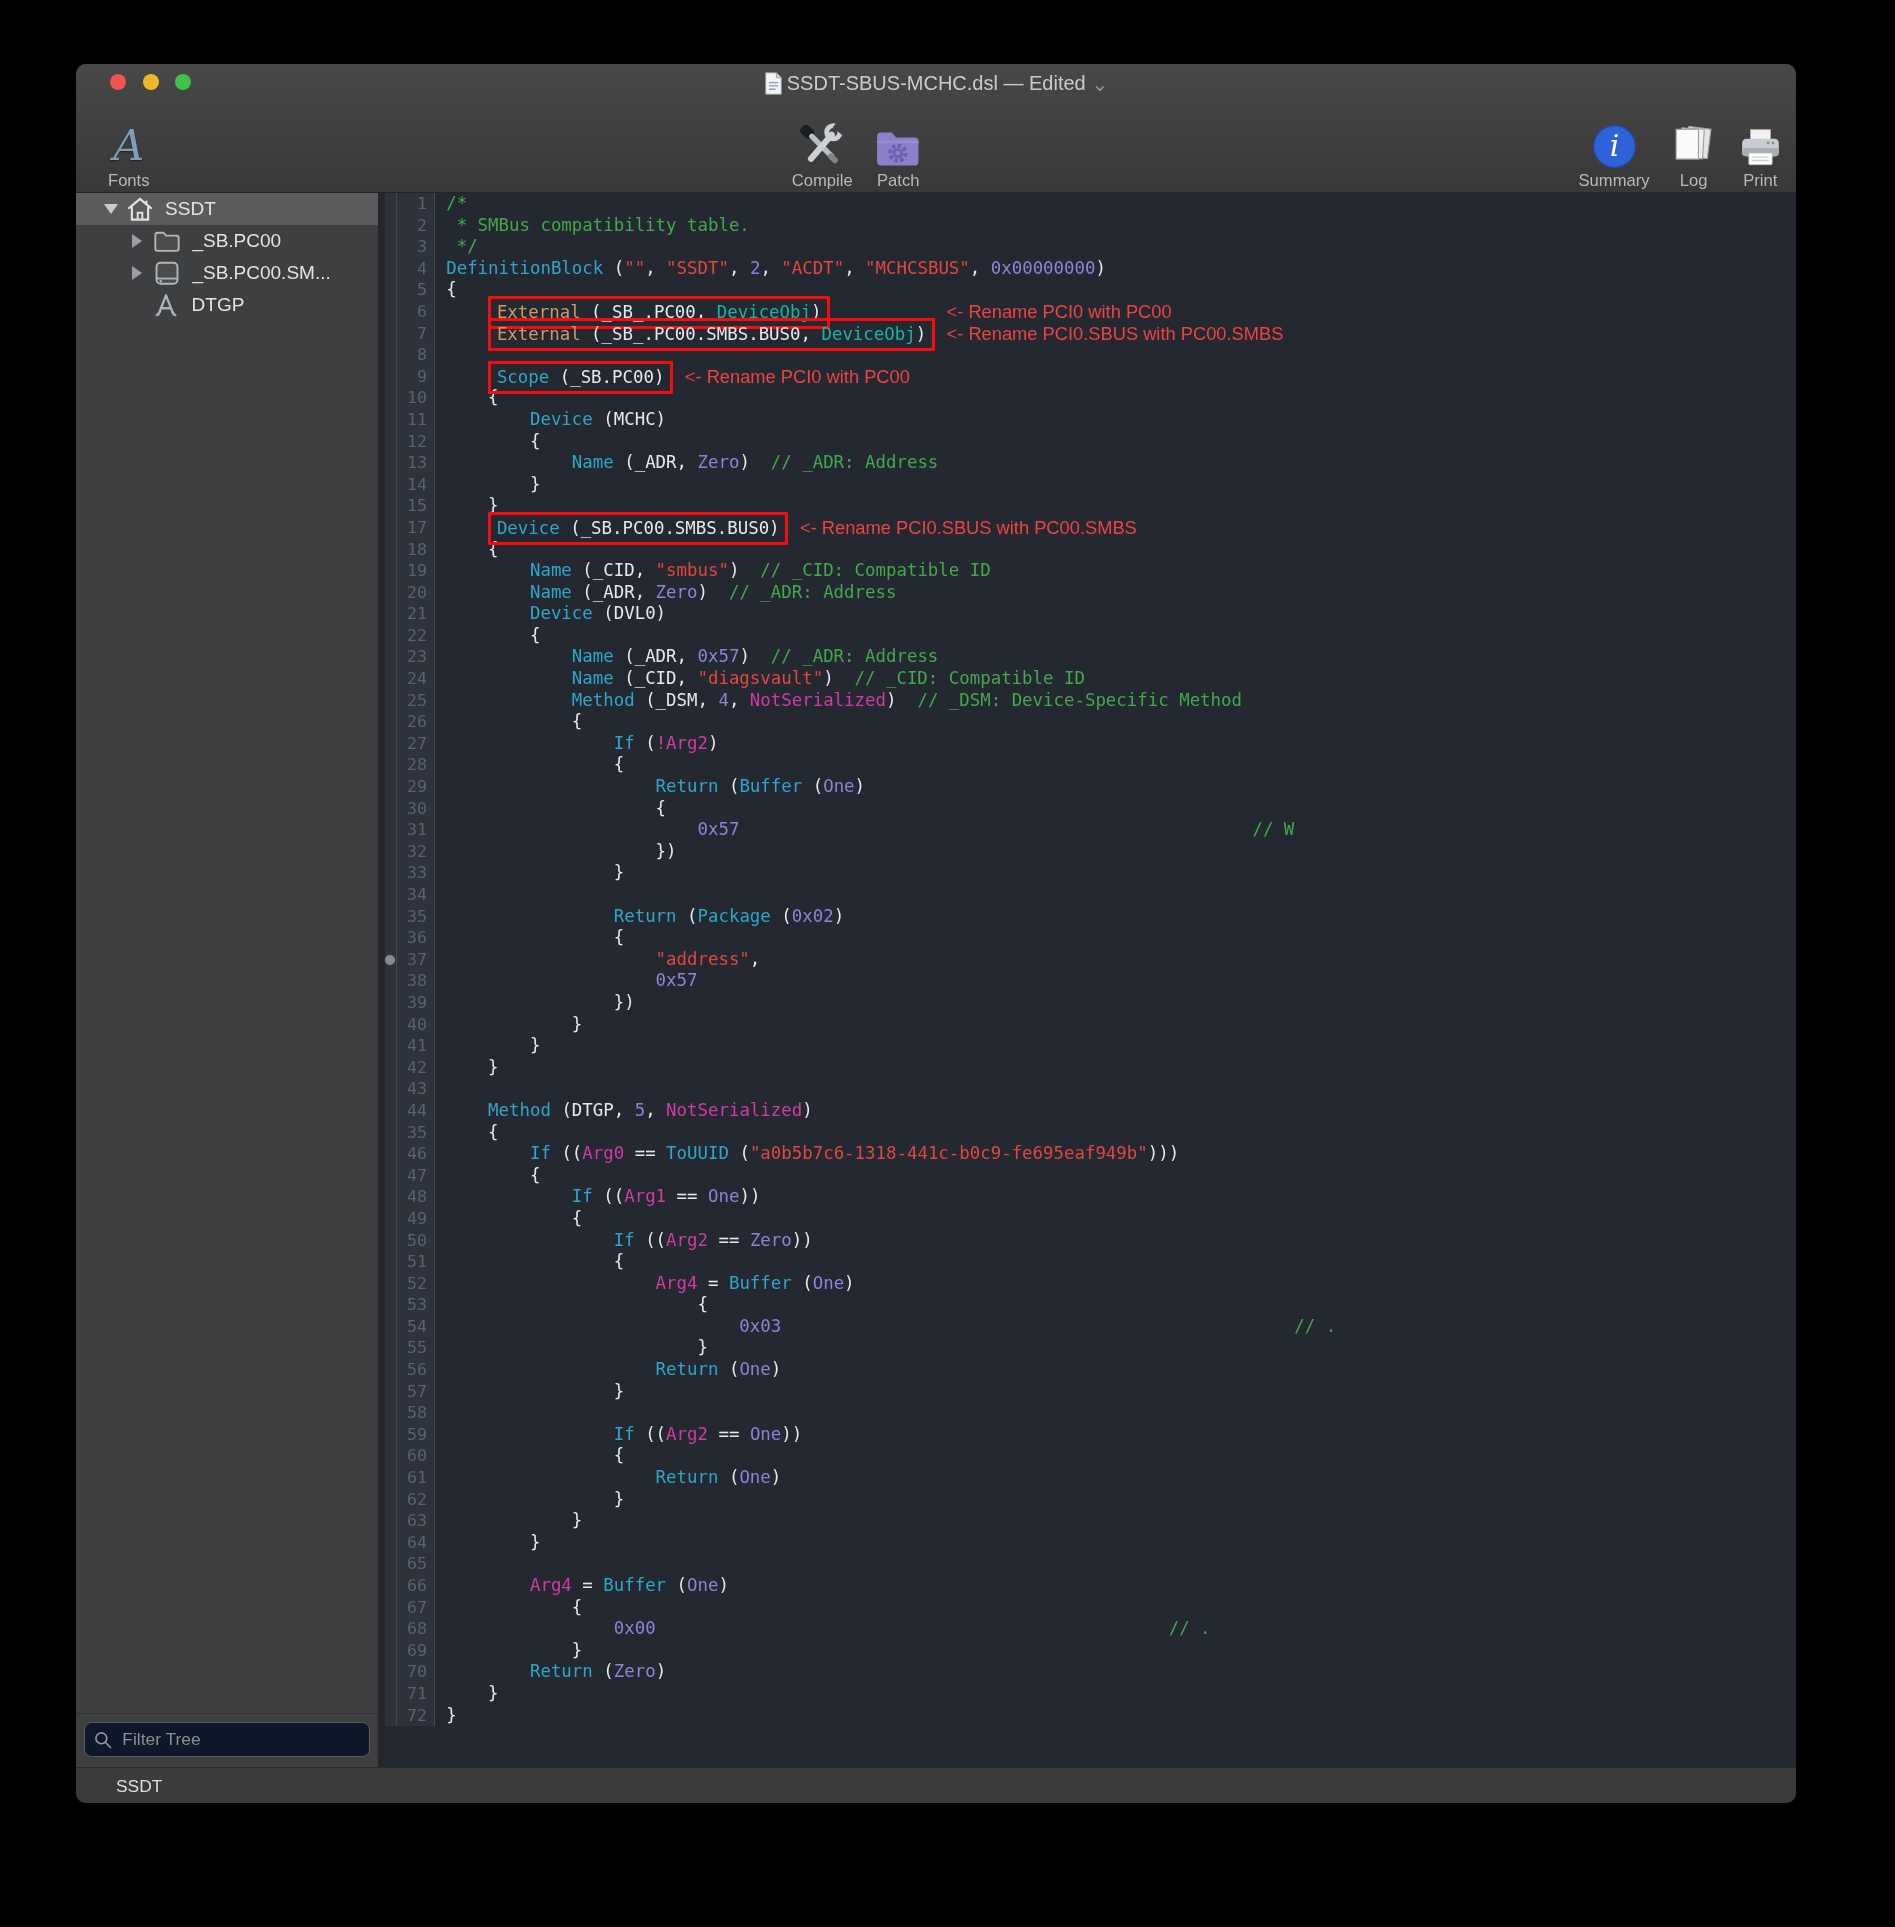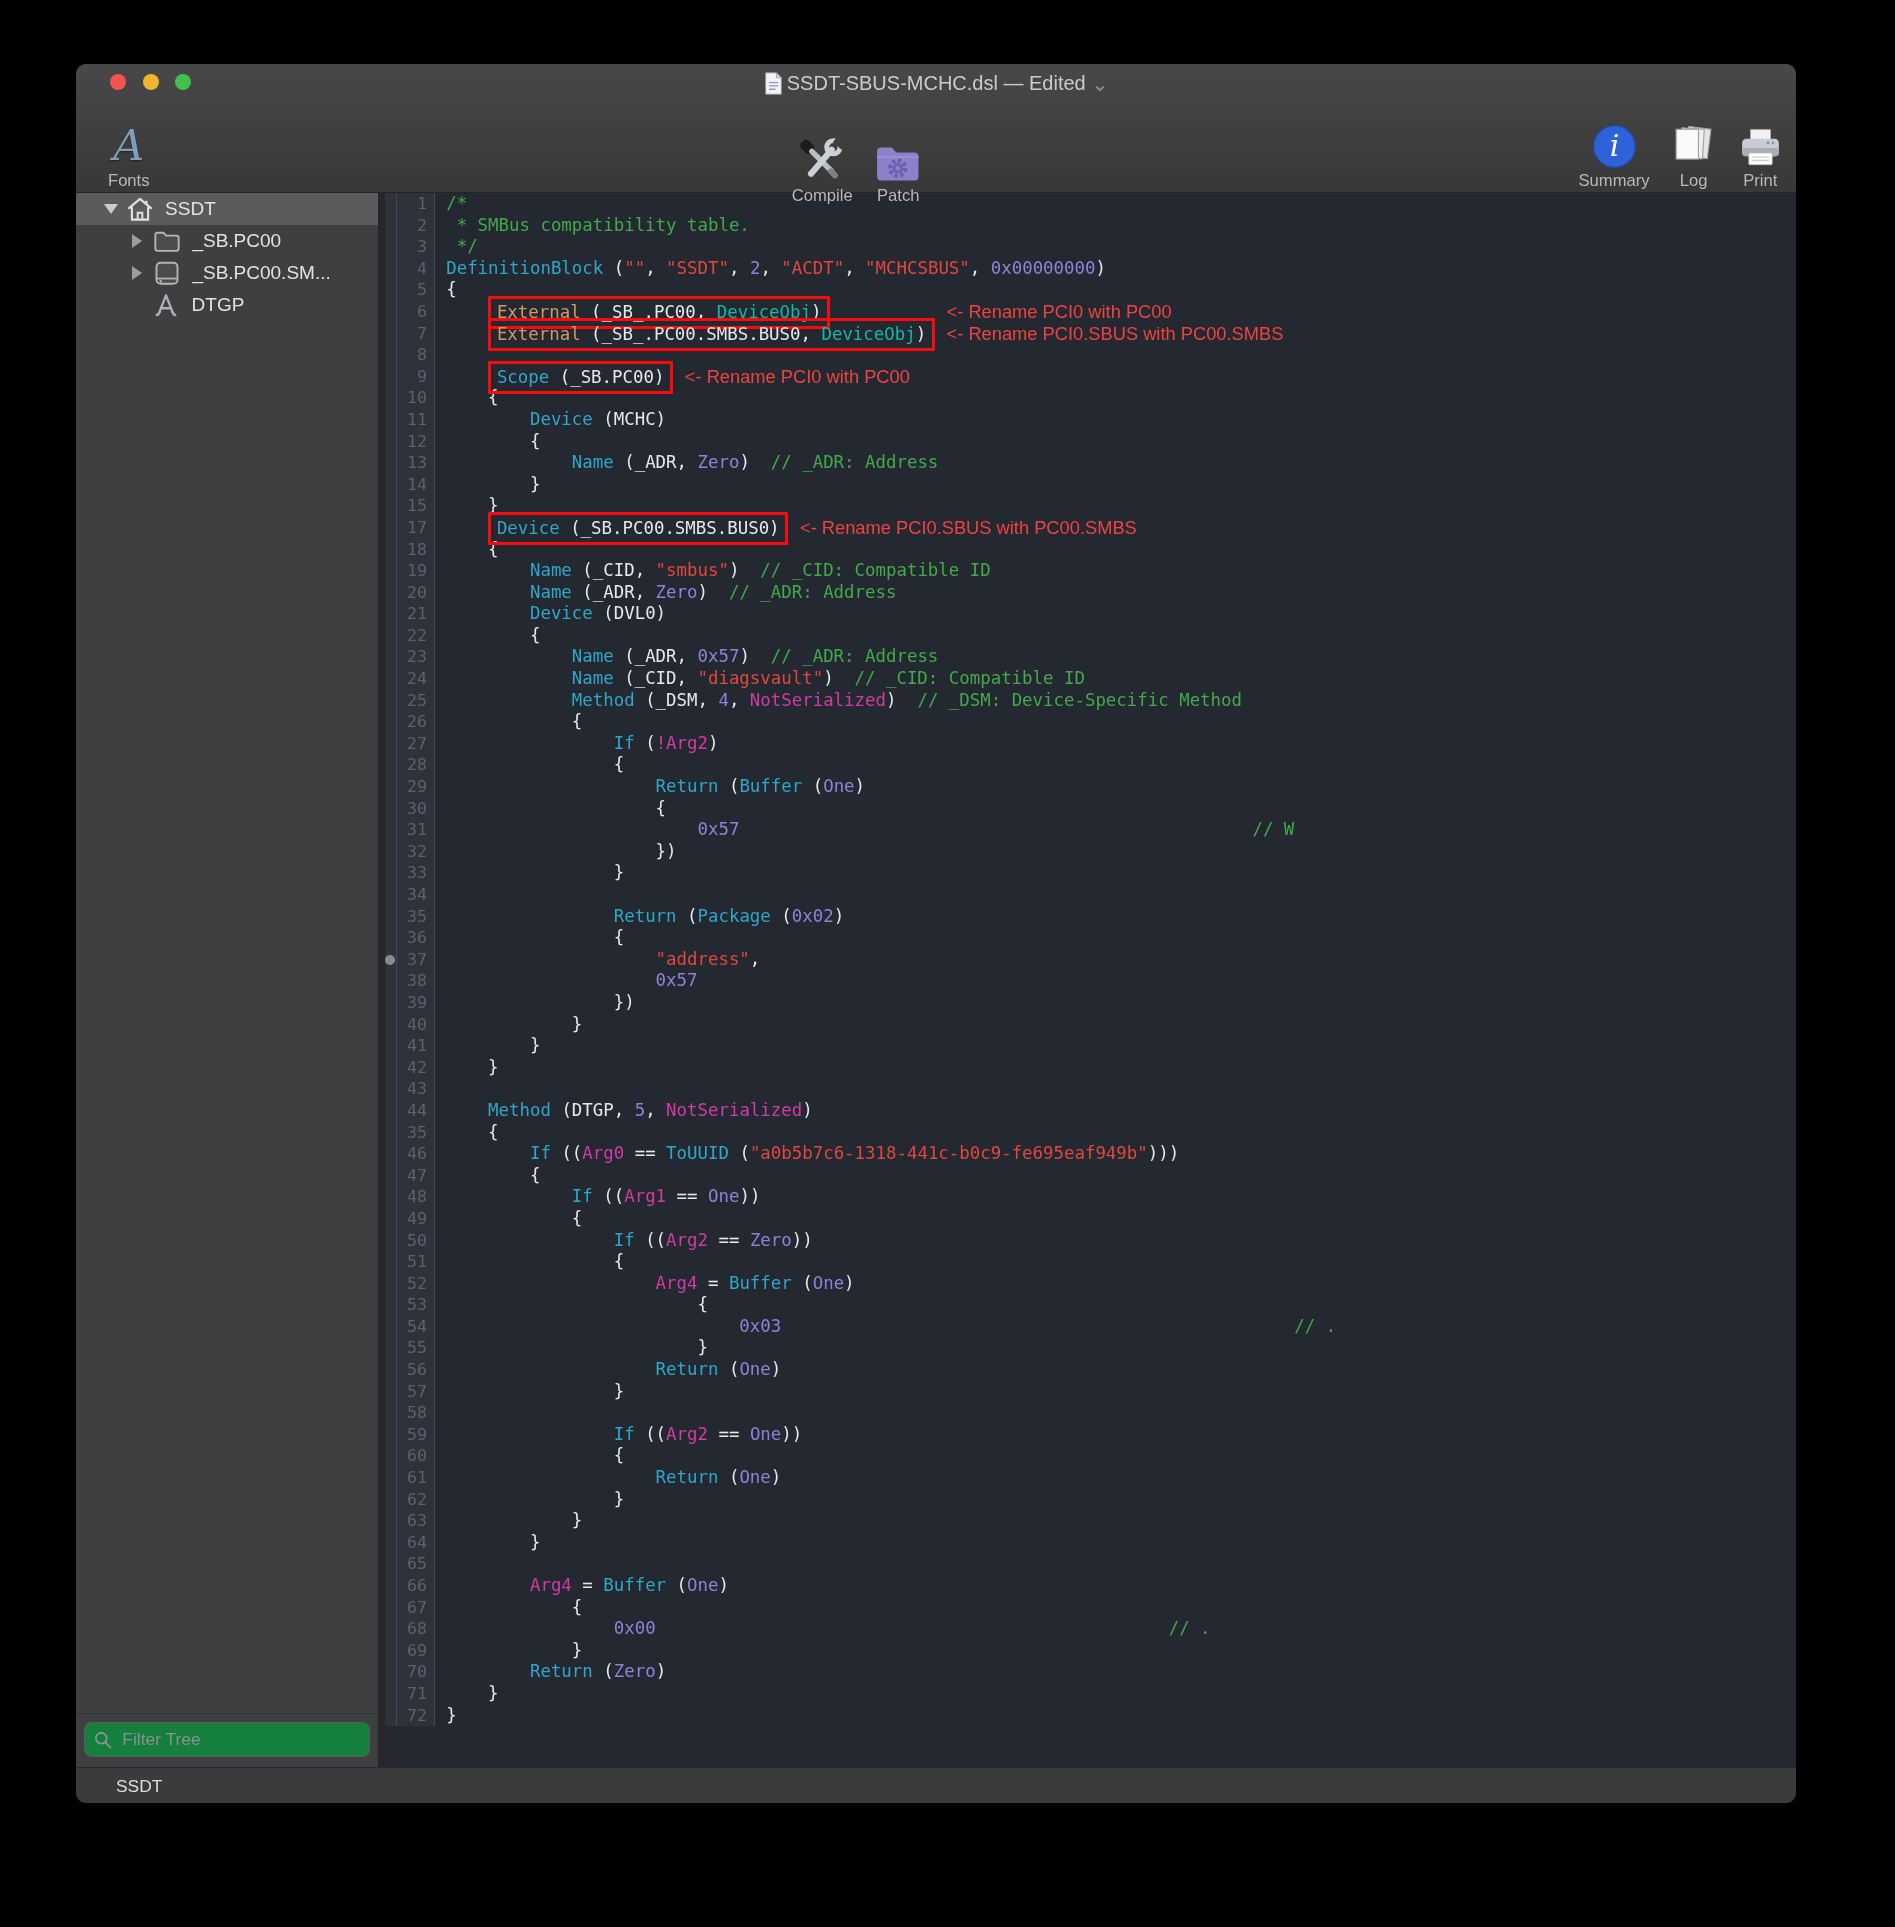--- a/index.html
+++ b/index.html
@@ -20,21 +20,21 @@
   .titlewrap{position:absolute;left:0;right:0;top:7.5px;display:flex;justify-content:center;
              align-items:center;gap:4px;color:#cbcbcb;font-size:20px;}
   .chev{color:#949494;margin-left:1.7px;}
   
   .toolbar{height:93px;position:relative;}
   .titem{display:flex;flex-direction:column;align-items:center;justify-content:flex-end;
          gap:3.3px;cursor:default;}
   .ticon{height:55px;display:flex;align-items:flex-end;justify-content:center;}
   .tlabel{font-size:16.6px;color:#b9b9b9;line-height:18.3px;padding-bottom:1.7px;}
   .tgroup-left{position:absolute;left:32px;top:0;height:100%;display:flex;align-items:flex-end;}
-  .tgroup-center{position:absolute;left:781px;top:15px;height:100%;transform:translateX(-50%);
+  .tgroup-center{position:absolute;left:781px;top:0;height:100%;transform:translateX(-50%);
                  display:flex;gap:21.6px;align-items:flex-end;}
   .tgroup-right{position:absolute;right:13.3px;top:0;height:100%;display:flex;gap:21.6px;align-items:flex-end;}
   .fonts-glyph{font-family:"DejaVu Serif",serif;font-style:italic;font-size:43px;
                color:#7e9db8;line-height:48px;text-shadow:0 0.8px 1.7px rgba(0,0,0,.5);}
   
   .content{display:flex;height:1574px;}
   .sidebar{width:302px;background:#3e3f41;display:flex;flex-direction:column;flex:none;}
   .vdivider{width:6.6px;background:#27272a;flex:none;}
   .tree{flex:1;overflow:hidden;}
   .trow{height:32px;display:flex;align-items:center;color:#e3e3e5;font-size:19px;}
@@ -42,21 +42,21 @@
   .tri-down{width:0;height:0;border-left:7.5px solid transparent;border-right:7.5px solid transparent;
             border-top:10px solid #c9cbcd;margin-left:28px;margin-right:7.5px;}
   .tri-right{width:0;height:0;border-top:7.5px solid transparent;border-bottom:7.5px solid transparent;
              border-left:10px solid #9b9da0;margin-left:56px;margin-right:10.8px;}
   .tree-ico{width:28px;height:28px;margin-right:11.6px;flex:none;display:flex;
             align-items:center;justify-content:center;}
   .indent-ico{margin-left:76px;}
   .filterbox{flex:none;border-top:0.8px solid #323234;padding:8.3px 8.3px 10px 8.3px;}
   .filter{position:relative;}
   .filter input{width:100%;height:35px;box-sizing:border-box;border:0.8px solid #5a5c5e;
-      border-radius:7.5px;background:#15803d;color:#c9c9c9;font-size:17.4px;
+      border-radius:7.5px;background:#0f172a;color:#c9c9c9;font-size:17.4px;
       padding:0 0 0 37px;outline:none;font-family:"Liberation Sans",sans-serif;}
   .filter input::placeholder{color:#8d8f92;}
   .filter svg{position:absolute;left:9.1px;top:7.5px;}
   
   .editor{flex:1;background:#232831;overflow:hidden;}
   .line{display:flex;height:21.6px;line-height:21.6px;
         font-family:"DejaVu Sans Mono",monospace;font-size:17.4px;white-space:pre;}
   .lnw{flex:none;width:50px;background:#2d323b;display:flex;position:relative;}
   .mk{width:11.6px;border-right:0.8px solid #424854;position:relative;flex:none;}
   .mk .dot{position:absolute;left:0.8px;top:5.8px;width:10px;height:10px;border-radius:50%;

